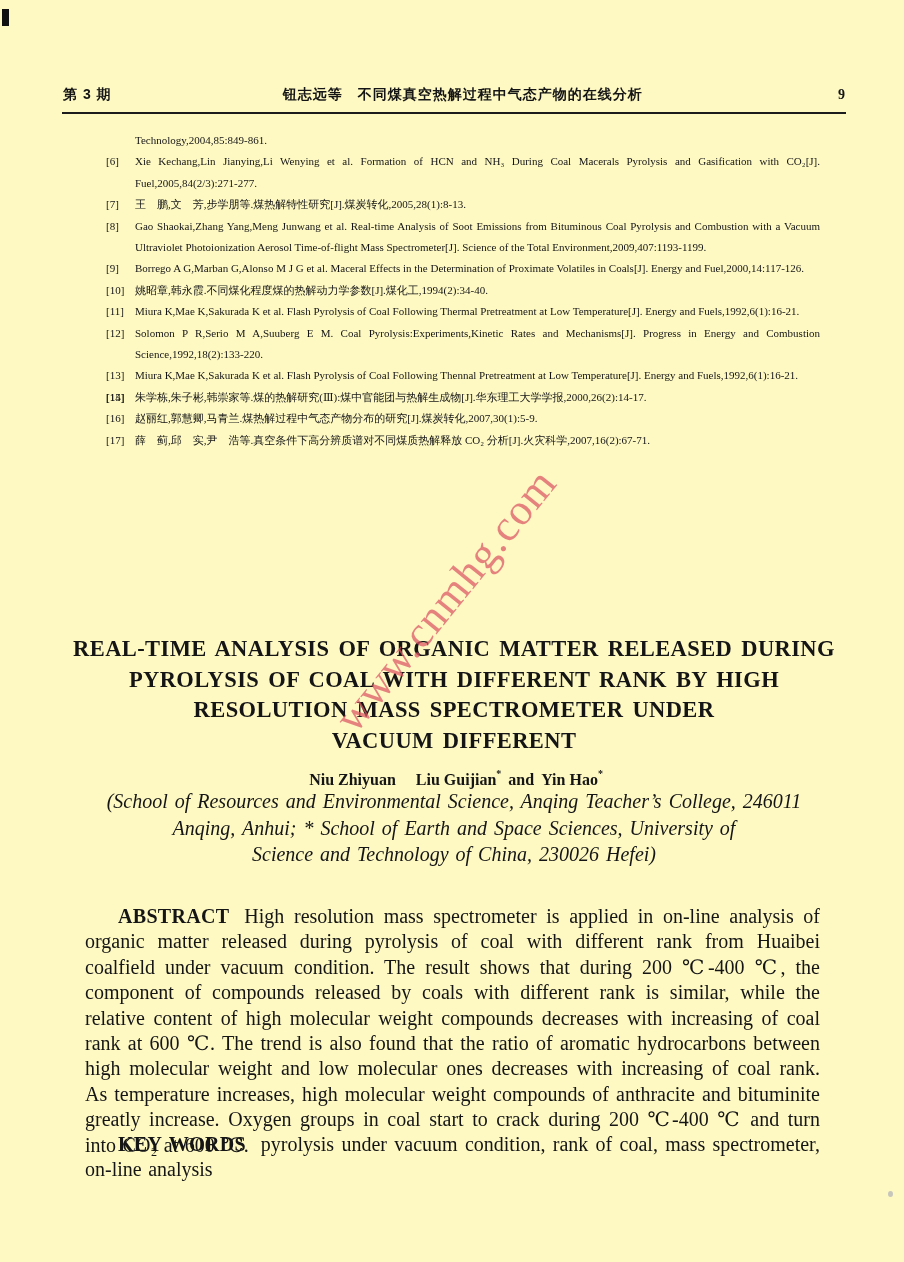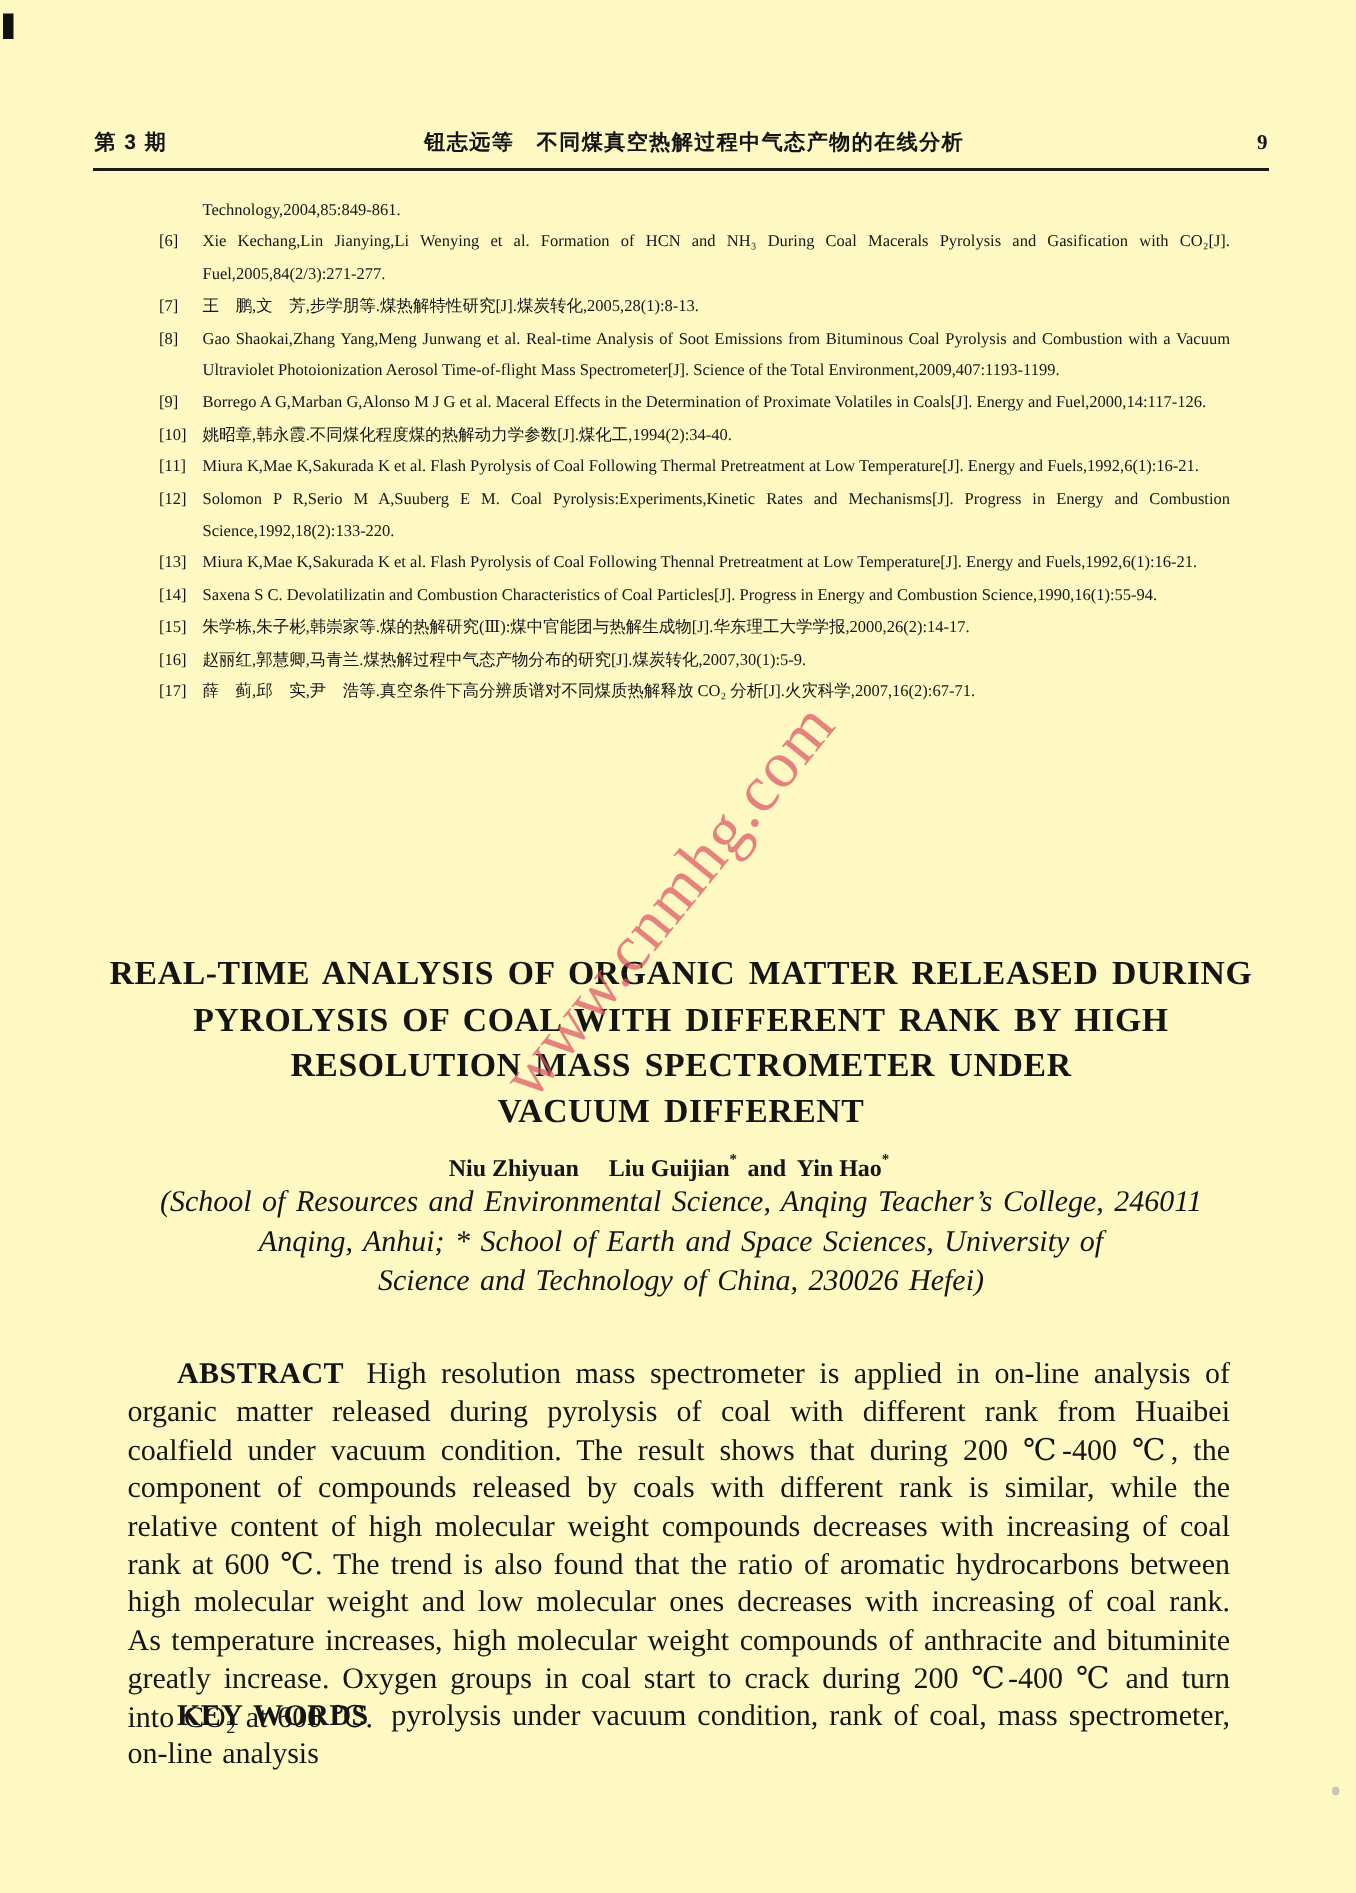--- a/index.html
+++ b/index.html
@@ -38,21 +38,21 @@
   .refs .refnum{position:absolute;left:0;top:0;}
 
   
   .title{
     position:absolute;top:617px;left:62px;width:784px;
     text-align:center;font-weight:700;font-size:22.5px;line-height:30.5px;
     letter-spacing:.4px;word-spacing:3px;margin-top:17px;
   }
   .title span{display:block;}
   .authors{
-    position:absolute;top:752px;left:54px;width:784px;
+    position:absolute;top:752px;left:64px;width:784px;
     text-align:center;font-weight:700;font-size:16px;
   }
   .authors .gap-lg{margin-right:20px;}
   .authors .gap{margin-right:7px;}
   .authors sup{font-size:10px;vertical-align:8px;}
   .affiliation{
     position:absolute;top:788px;left:62px;width:784px;
     text-align:center;font-style:italic;font-size:20px;line-height:26.5px;
     word-spacing:2px;
   }
@@ -96,21 +96,21 @@
     <ol>
       <li><span class="refnum"></span><span>Technology,2004,85:849-861.</span></li>
       <li><span class="refnum">[6]</span><span>Xie Kechang,Lin Jianying,Li Wenying et al. Formation of HCN and NH₃ During Coal Macerals Pyrolysis and Gasification with CO₂[J]. Fuel,2005,84(2/3):271-277.</span></li>
       <li><span class="refnum">[7]</span><span>王　鹏,文　芳,步学朋等.煤热解特性研究[J].煤炭转化,2005,28(1):8-13.</span></li>
       <li><span class="refnum">[8]</span><span>Gao Shaokai,Zhang Yang,Meng Junwang et al. Real-time Analysis of Soot Emissions from Bituminous Coal Pyrolysis and Combustion with a Vacuum Ultraviolet Photoionization Aerosol Time-of-flight Mass Spectrometer[J]. Science of the Total Environment,2009,407:1193-1199.</span></li>
       <li><span class="refnum">[9]</span><span>Borrego A G,Marban G,Alonso M J G et al. Maceral Effects in the Determination of Proximate Volatiles in Coals[J]. Energy and Fuel,2000,14:117-126.</span></li>
       <li><span class="refnum">[10]</span><span>姚昭章,韩永霞.不同煤化程度煤的热解动力学参数[J].煤化工,1994(2):34-40.</span></li>
       <li><span class="refnum">[11]</span><span>Miura K,Mae K,Sakurada K et al. Flash Pyrolysis of Coal Following Thermal Pretreatment at Low Temperature[J]. Energy and Fuels,1992,6(1):16-21.</span></li>
       <li><span class="refnum">[12]</span><span>Solomon P R,Serio M A,Suuberg E M. Coal Pyrolysis:Experiments,Kinetic Rates and Mechanisms[J]. Progress in Energy and Combustion Science,1992,18(2):133-220.</span></li>
       <li><span class="refnum">[13]</span><span>Miura K,Mae K,Sakurada K et al. Flash Pyrolysis of Coal Following Thennal Pretreatment at Low Temperature[J]. Energy and Fuels,1992,6(1):16-21.</span></li>
-      <li><span class="refnum">[14]</span><span>Saxena S C. Devolatilizatin and Combustion Characteristics of Coal Particles[J]. Progress in Energy and Combustion Science,1990,16(1):55-94.</span></li>
+      <li><span class="refnum">[14]</span></li>
       <li><span class="refnum">[15]</span><span>朱学栋,朱子彬,韩崇家等.煤的热解研究(Ⅲ):煤中官能团与热解生成物[J].华东理工大学学报,2000,26(2):14-17.</span></li>
       <li><span class="refnum">[16]</span><span>赵丽红,郭慧卿,马青兰.煤热解过程中气态产物分布的研究[J].煤炭转化,2007,30(1):5-9.</span></li>
       <li><span class="refnum">[17]</span><span>薛　蓟,邱　实,尹　浩等.真空条件下高分辨质谱对不同煤质热解释放 CO₂ 分析[J].火灾科学,2007,16(2):67-71.</span></li>
     </ol>
   </div>
 
   <h1 class="title">
     <span>REAL-TIME ANALYSIS OF ORGANIC MATTER RELEASED DURING</span>
     <span>PYROLYSIS OF COAL WITH DIFFERENT RANK BY HIGH</span>
     <span>RESOLUTION MASS SPECTROMETER UNDER</span>

